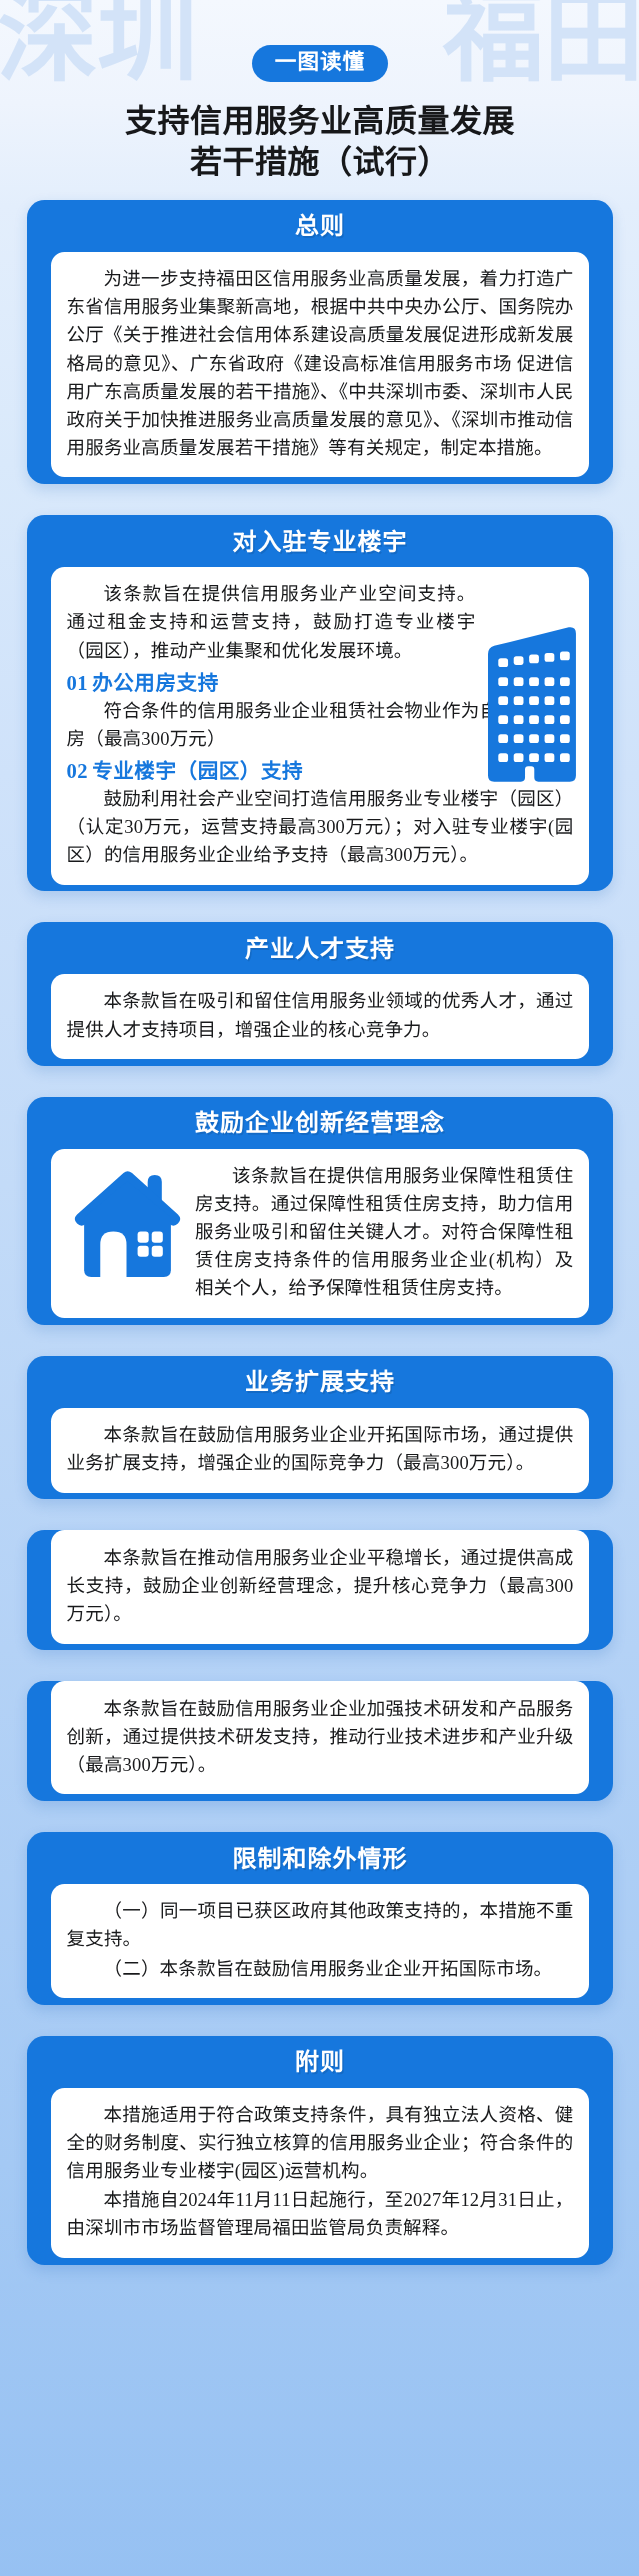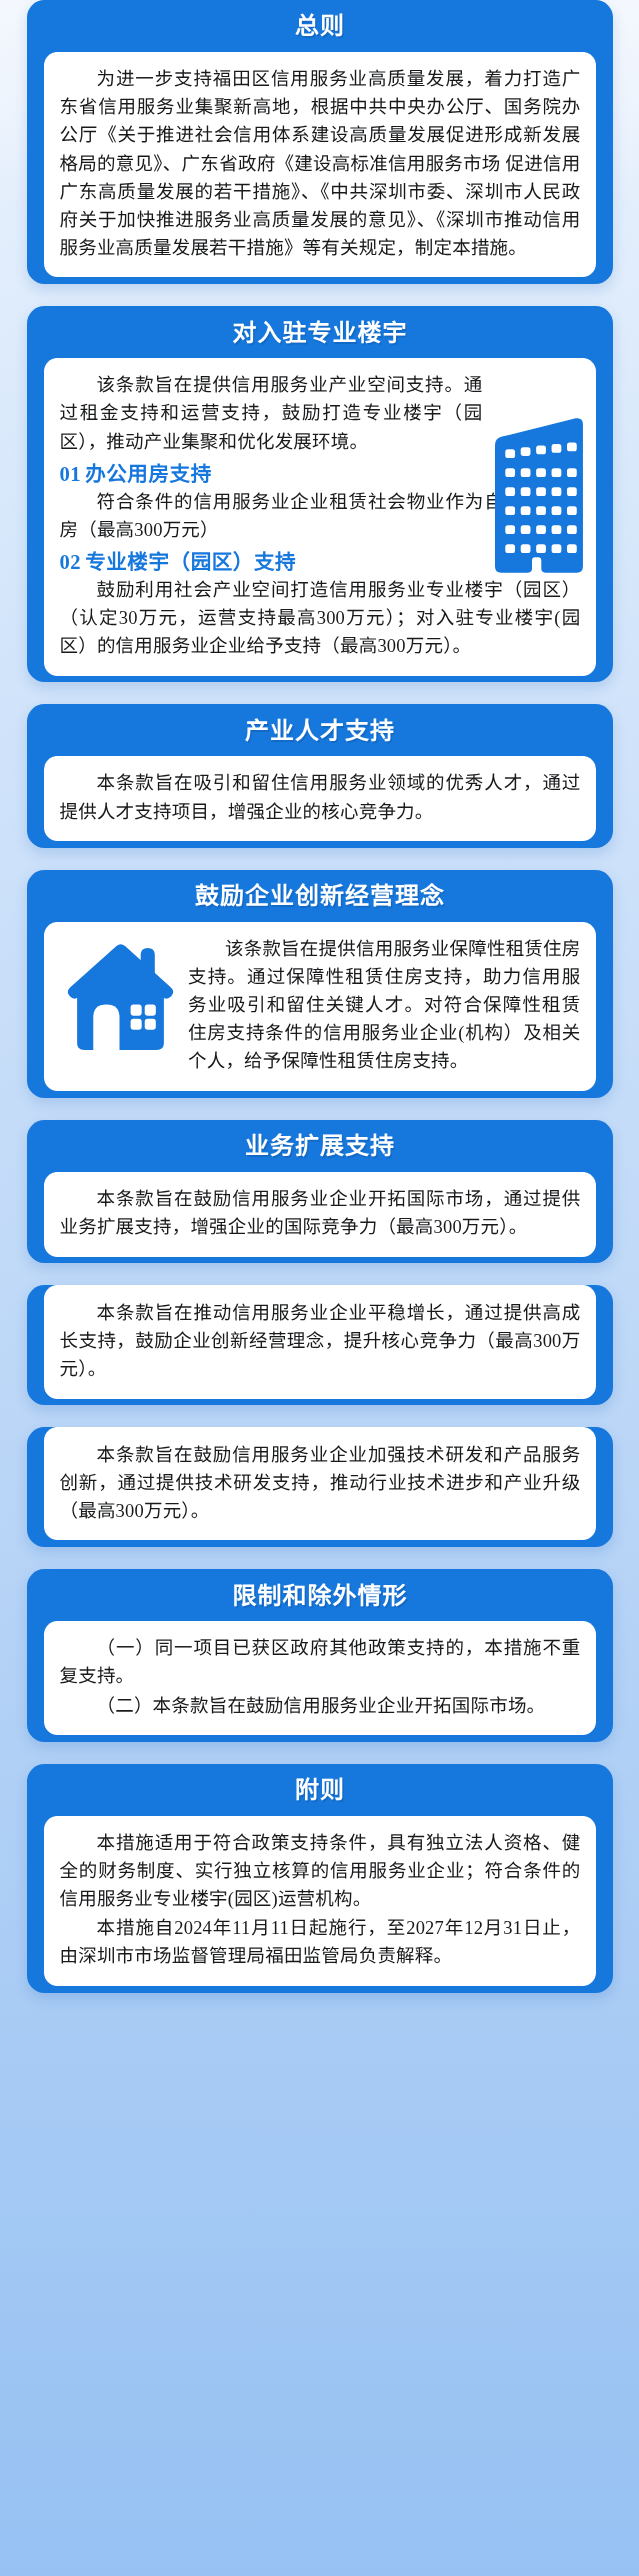--- a/index.html
+++ b/index.html
@@ -99,21 +99,21 @@
     line-height: 1.28;
     letter-spacing: 0.5px;
   }
   .main-title .l2 { display: block; }
 
   
   .cards {
     padding: 0 27px;
     display: flex;
     flex-direction: column;
-    gap: 22px;
+    gap: 31px;
   }
 
   .card {
     background: #1677dd;
     border-radius: 17.5px;
     padding: 0 0 6.7px 0;
     box-shadow: 0 5.2px 12.4px rgba(30, 100, 190, 0.18);
   }
 
   .card-head {
@@ -124,21 +124,21 @@
     font-size: 24px;
     letter-spacing: 1px;
     line-height: 1;
     padding: 14.4px 0 13.4px 0;
     text-shadow: 1.5px 1.5px 0 rgba(0,0,0,0.10);
   }
 
   .card-body {
     background: #ffffff;
     border-radius: 13.4px;
-    margin: 0 17px;
+    margin: 0 24px;
     padding: 13.4px 15.5px 15.5px 15.5px;
     position: relative;
     overflow: hidden;
   }
 
   .para {
     font-family: "Liberation Serif", "DejaVu Serif", serif;
     font-size: 18.5px;
     line-height: 1.52;
     color: #18191b;
@@ -178,20 +178,33 @@
 
   .body-with-float::after { content: ""; display: block; clear: both; }
 
   .text-beside-building { padding-right: 98px; }
 </style>
 </head>
 <body>
 
 <div class="page">
 
+  <div class="header">
+    <div class="ghost-text">
+      <span class="ghost-left">深圳</span>
+      <span class="ghost-right">福田</span>
+    </div>
+    <div class="badge-wrap">
+      <div class="badge">一图读懂</div>
+    </div>
+    <div class="main-title">
+      <span class="l1">支持信用服务业高质量发展</span>
+      <span class="l2">若干措施（试行）</span>
+    </div>
+  </div>
 
   <div class="cards">
 
     <section class="card">
       <div class="card-head">总则</div>
       <div class="card-body">
         <p class="para">为进一步支持福田区信用服务业高质量发展，着力打造广东省信用服务业集聚新高地，根据中共中央办公厅、国务院办公厅《关于推进社会信用体系建设高质量发展促进形成新发展格局的意见》、广东省政府《建设高标准信用服务市场 促进信用广东高质量发展的若干措施》、《中共深圳市委、深圳市人民政府关于加快推进服务业高质量发展的意见》、《深圳市推动信用服务业高质量发展若干措施》等有关规定，制定本措施。</p>
       </div>
     </section>
 

